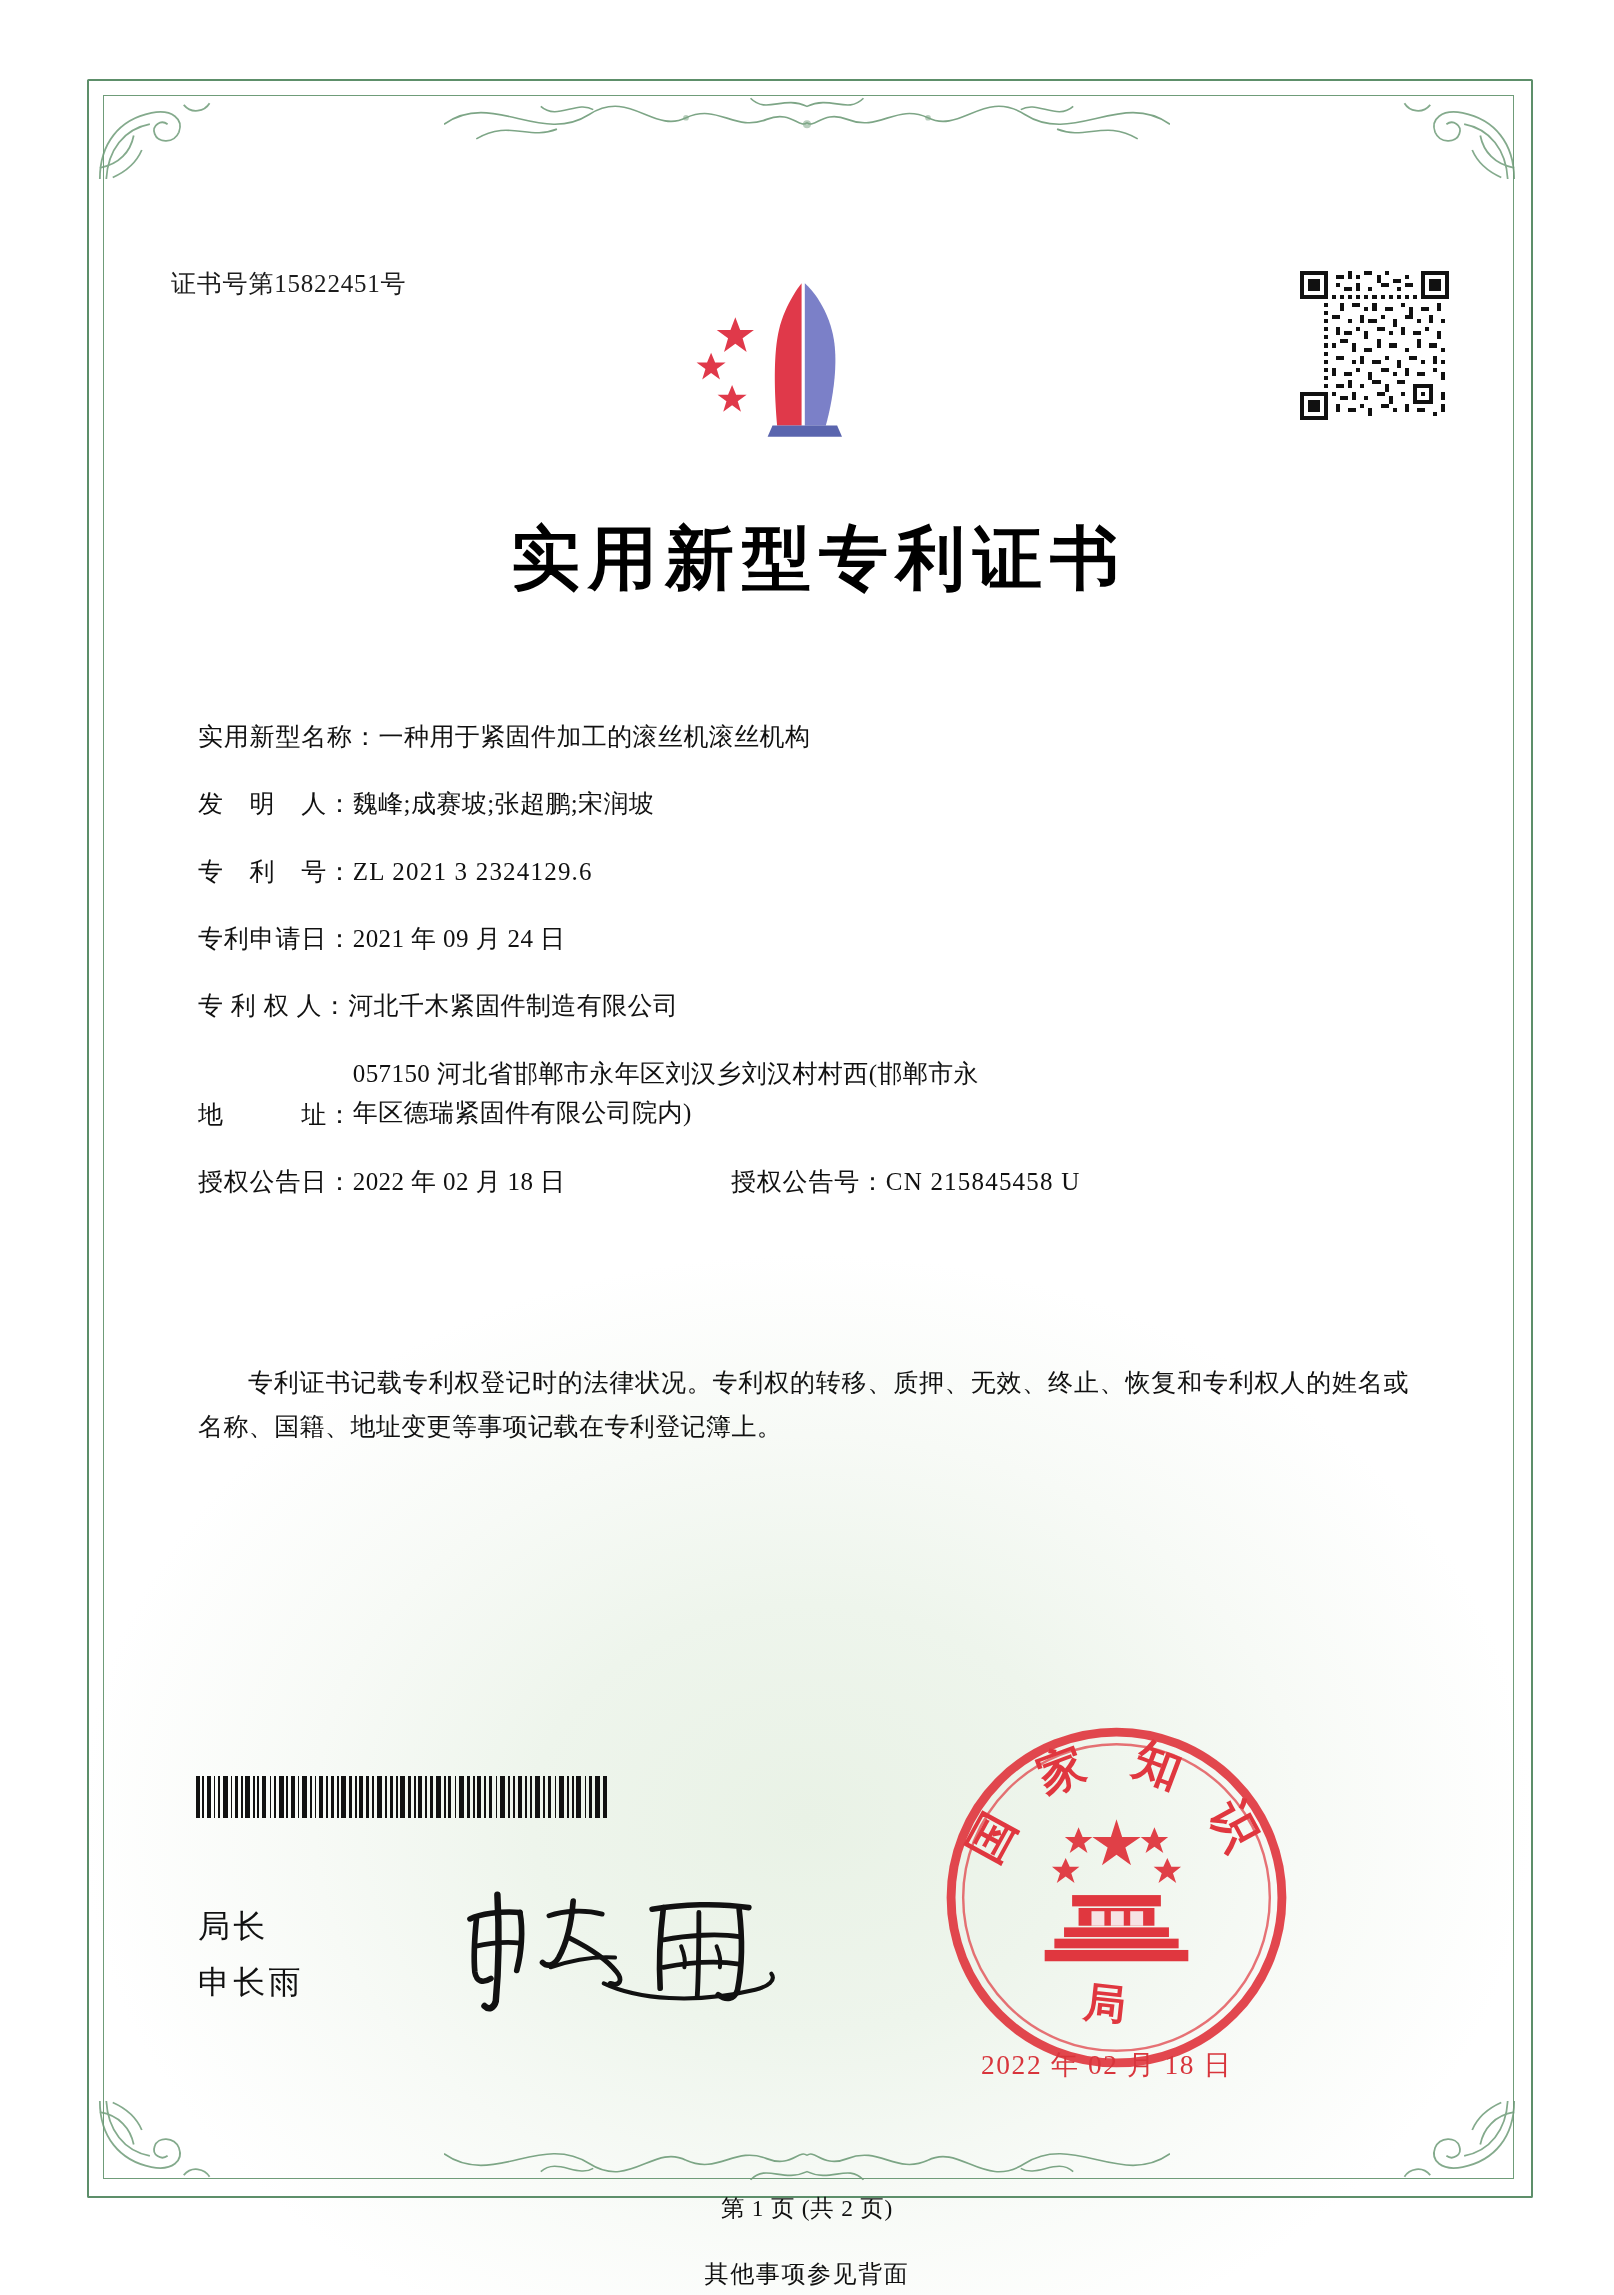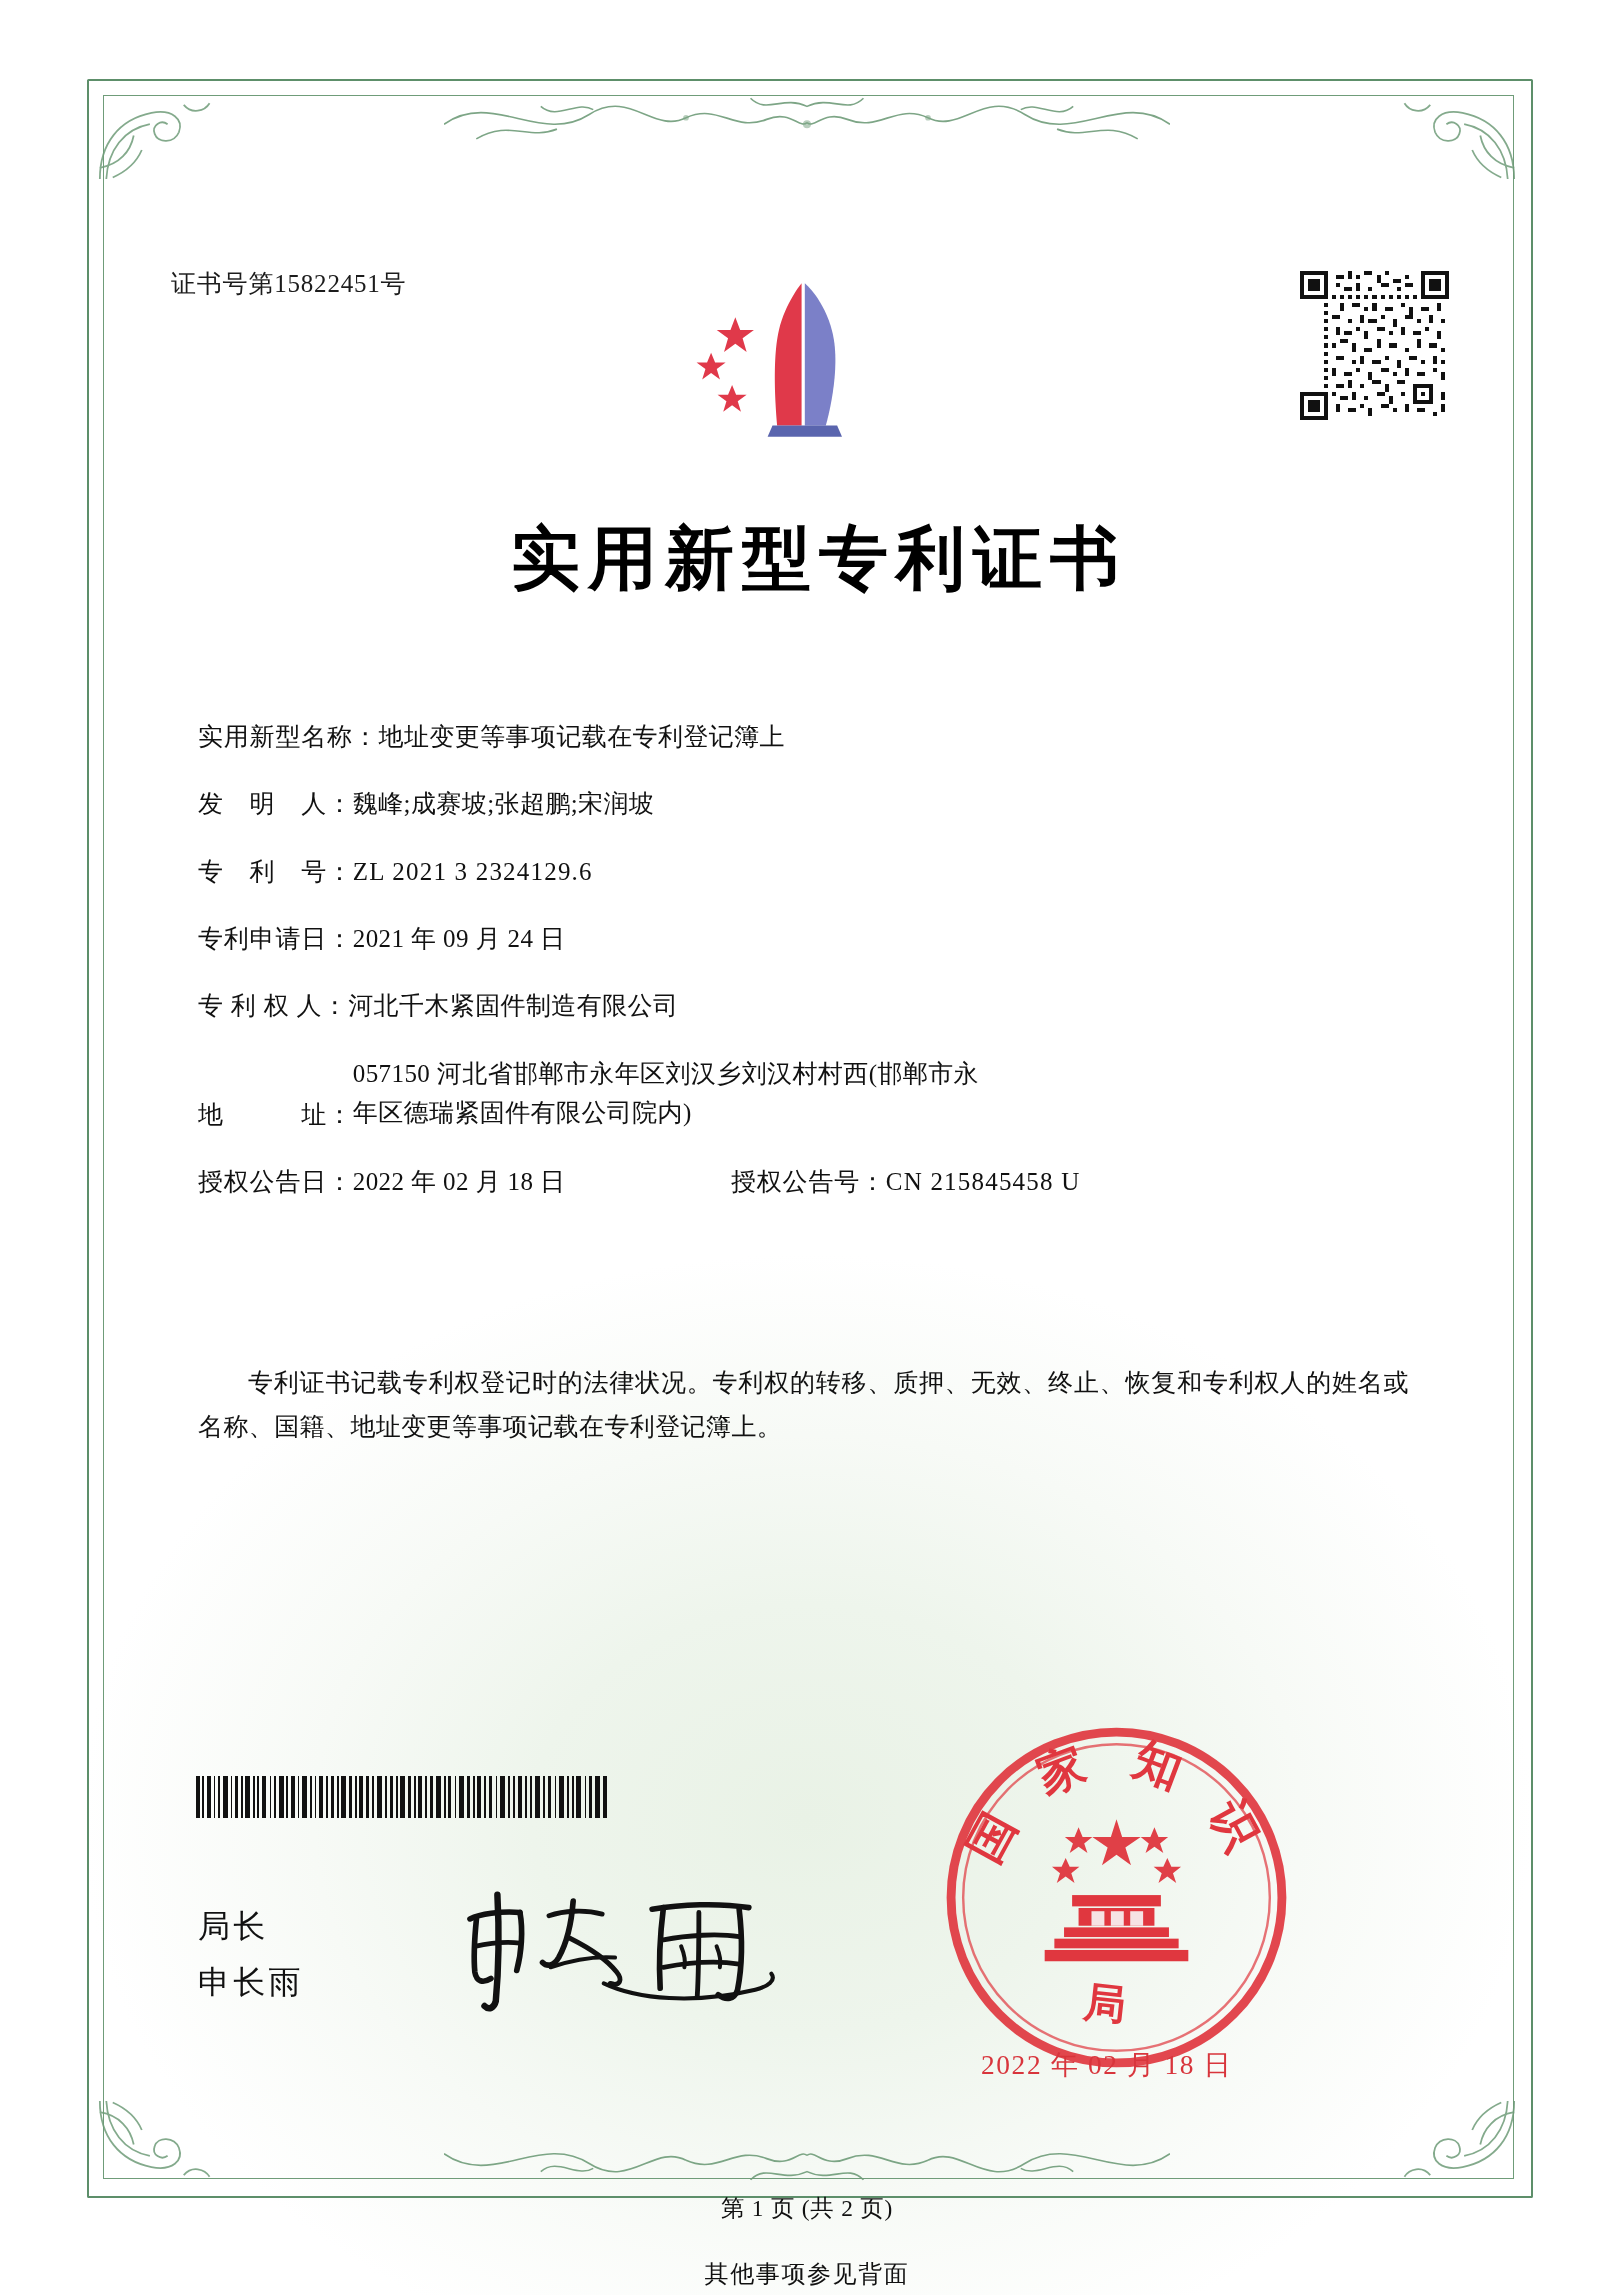--- a/index.html
+++ b/index.html
@@ -479,21 +479,21 @@
         <rect x="35" y="33" width="1" height="2"></rect>
     </g>
   </svg>
 
   <div class="title">实用新型专利证书</div>
 
   <div class="fields">
 
     <div class="frow">
       <span class="flabel">实用新型名称：</span>
-      <span class="fvalue">地址变更等事项记载在专利登记簿上</span>
+      <span class="fvalue">一种用于紧固件加工的滚丝机滚丝机构</span>
     </div>
 
     <div class="frow">
       <span class="flabel">发　明　人：</span>
       <span class="fvalue">魏峰;成赛坡;张超鹏;宋润坡</span>
     </div>
 
     <div class="frow">
       <span class="flabel">专　利　号：</span>
       <span class="fvalue latin">ZL 2021 3 2324129.6</span>

